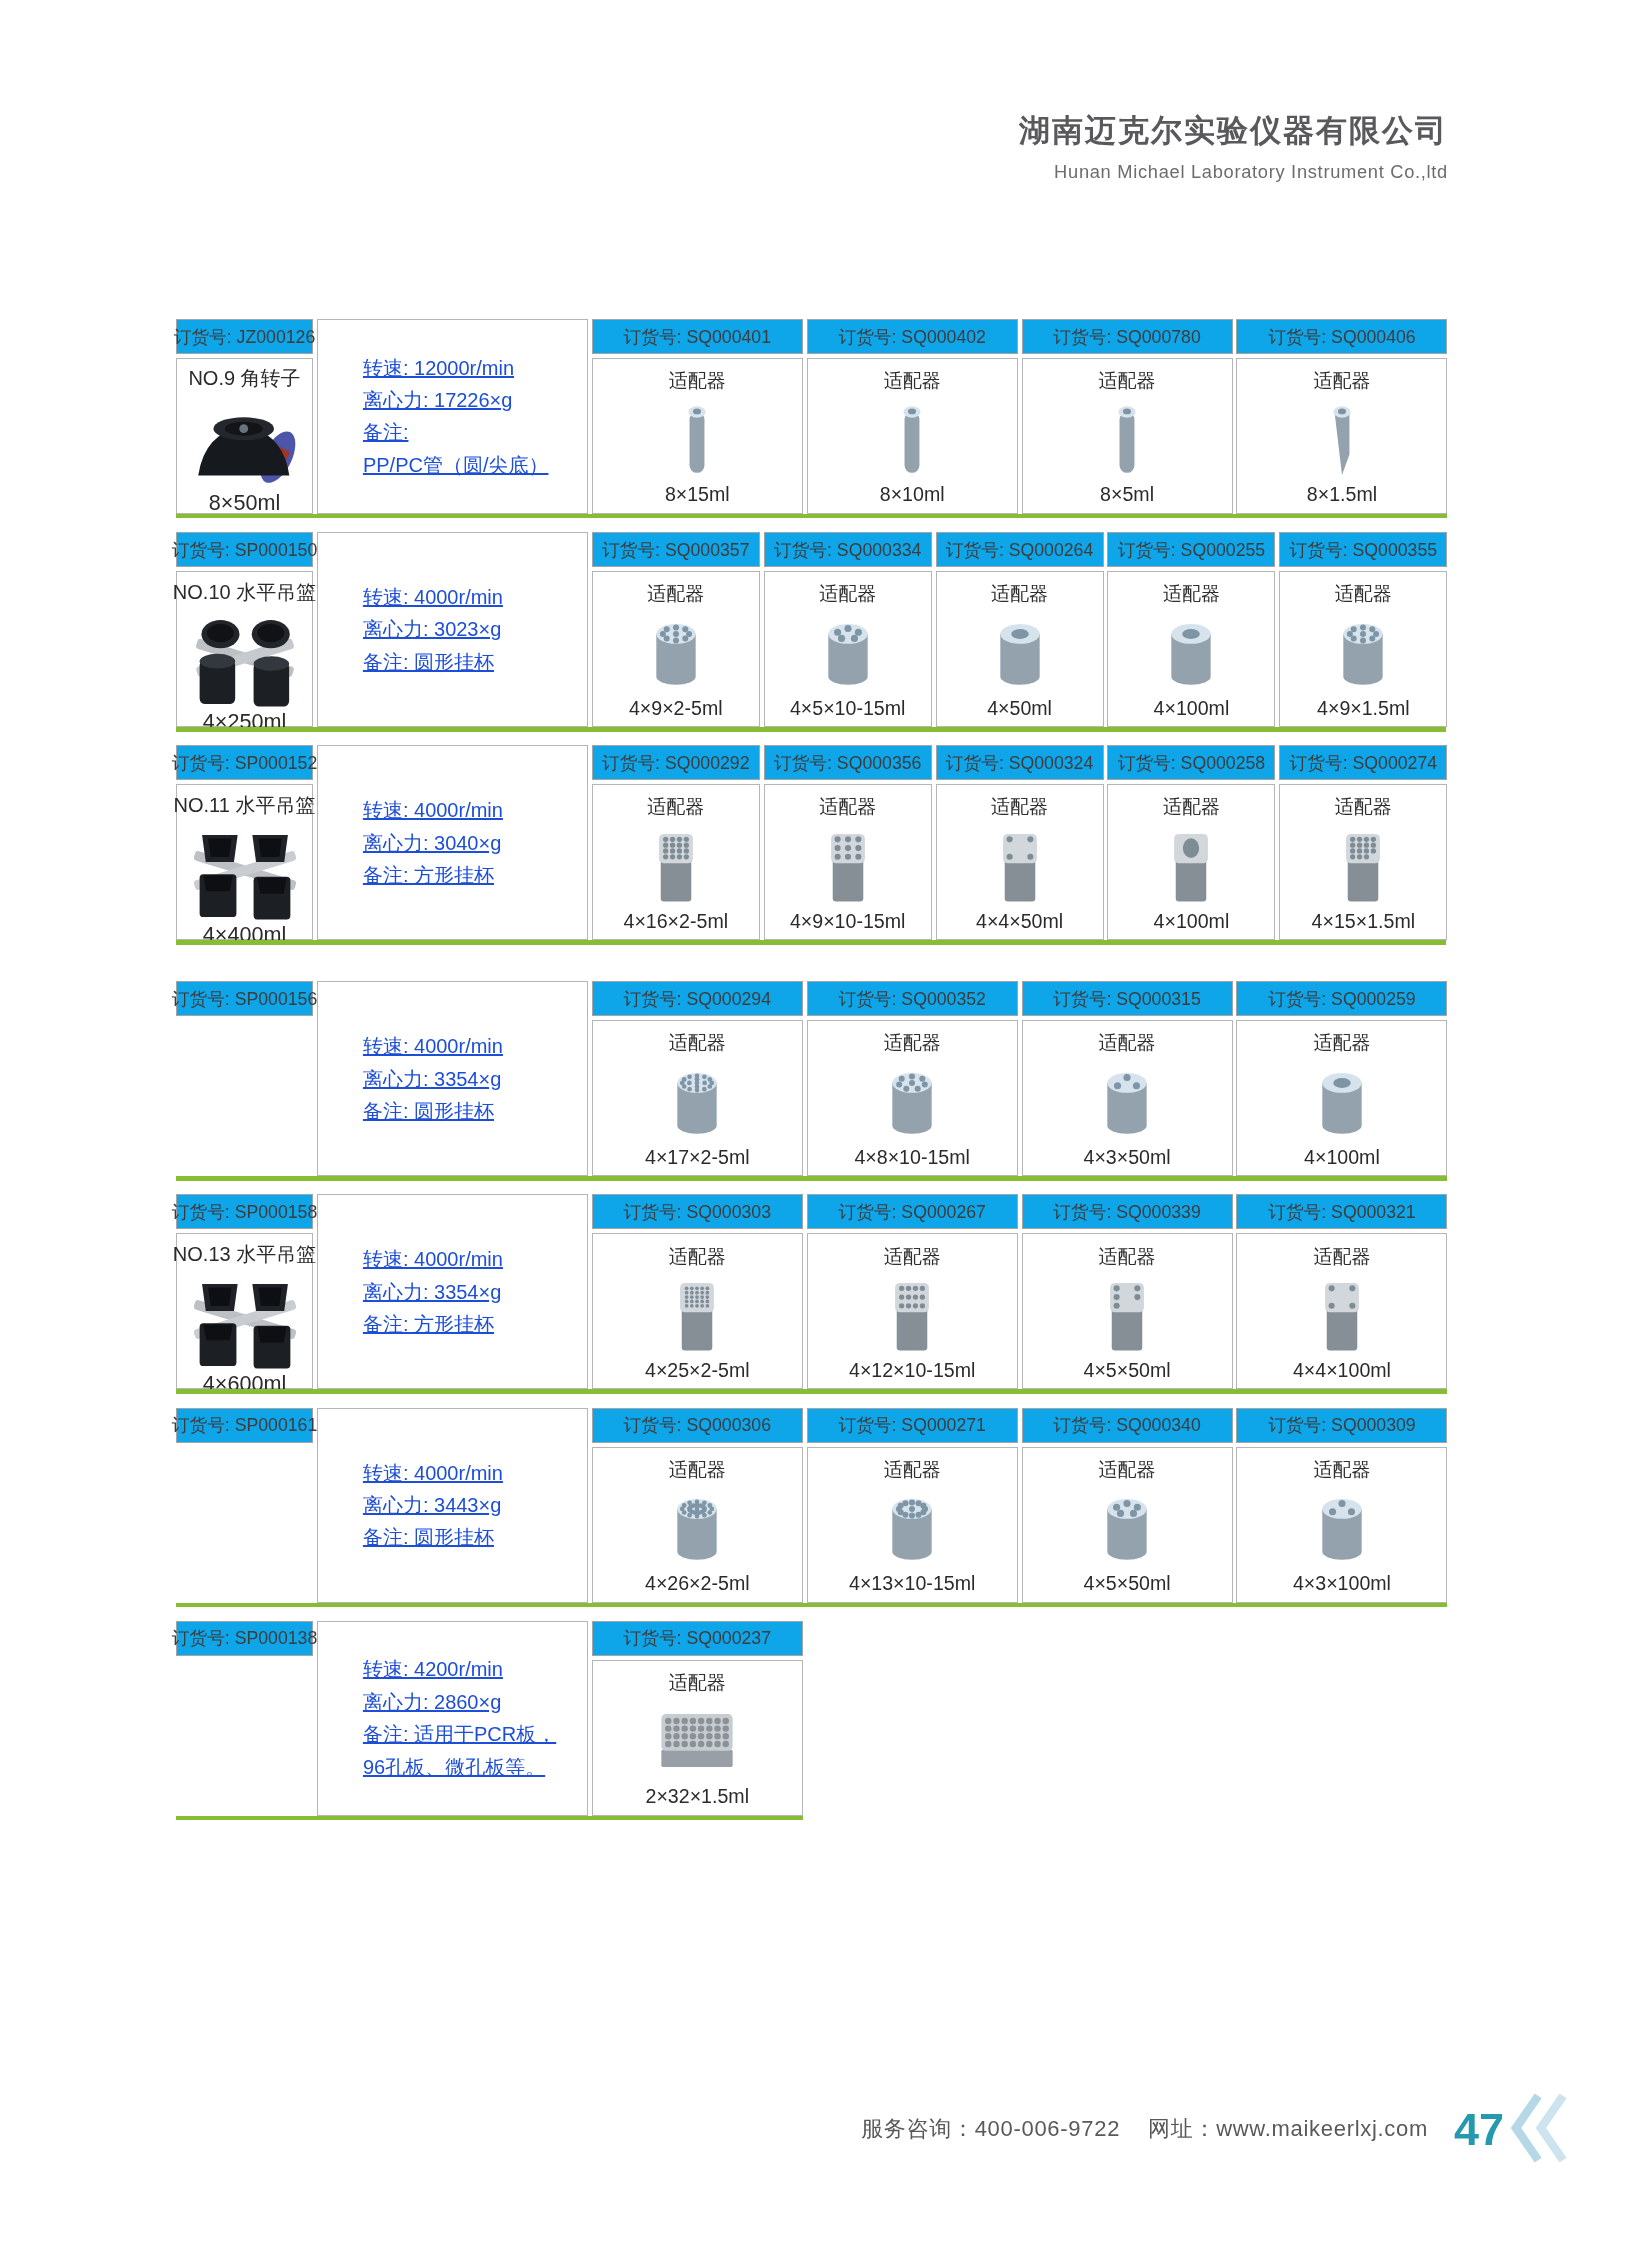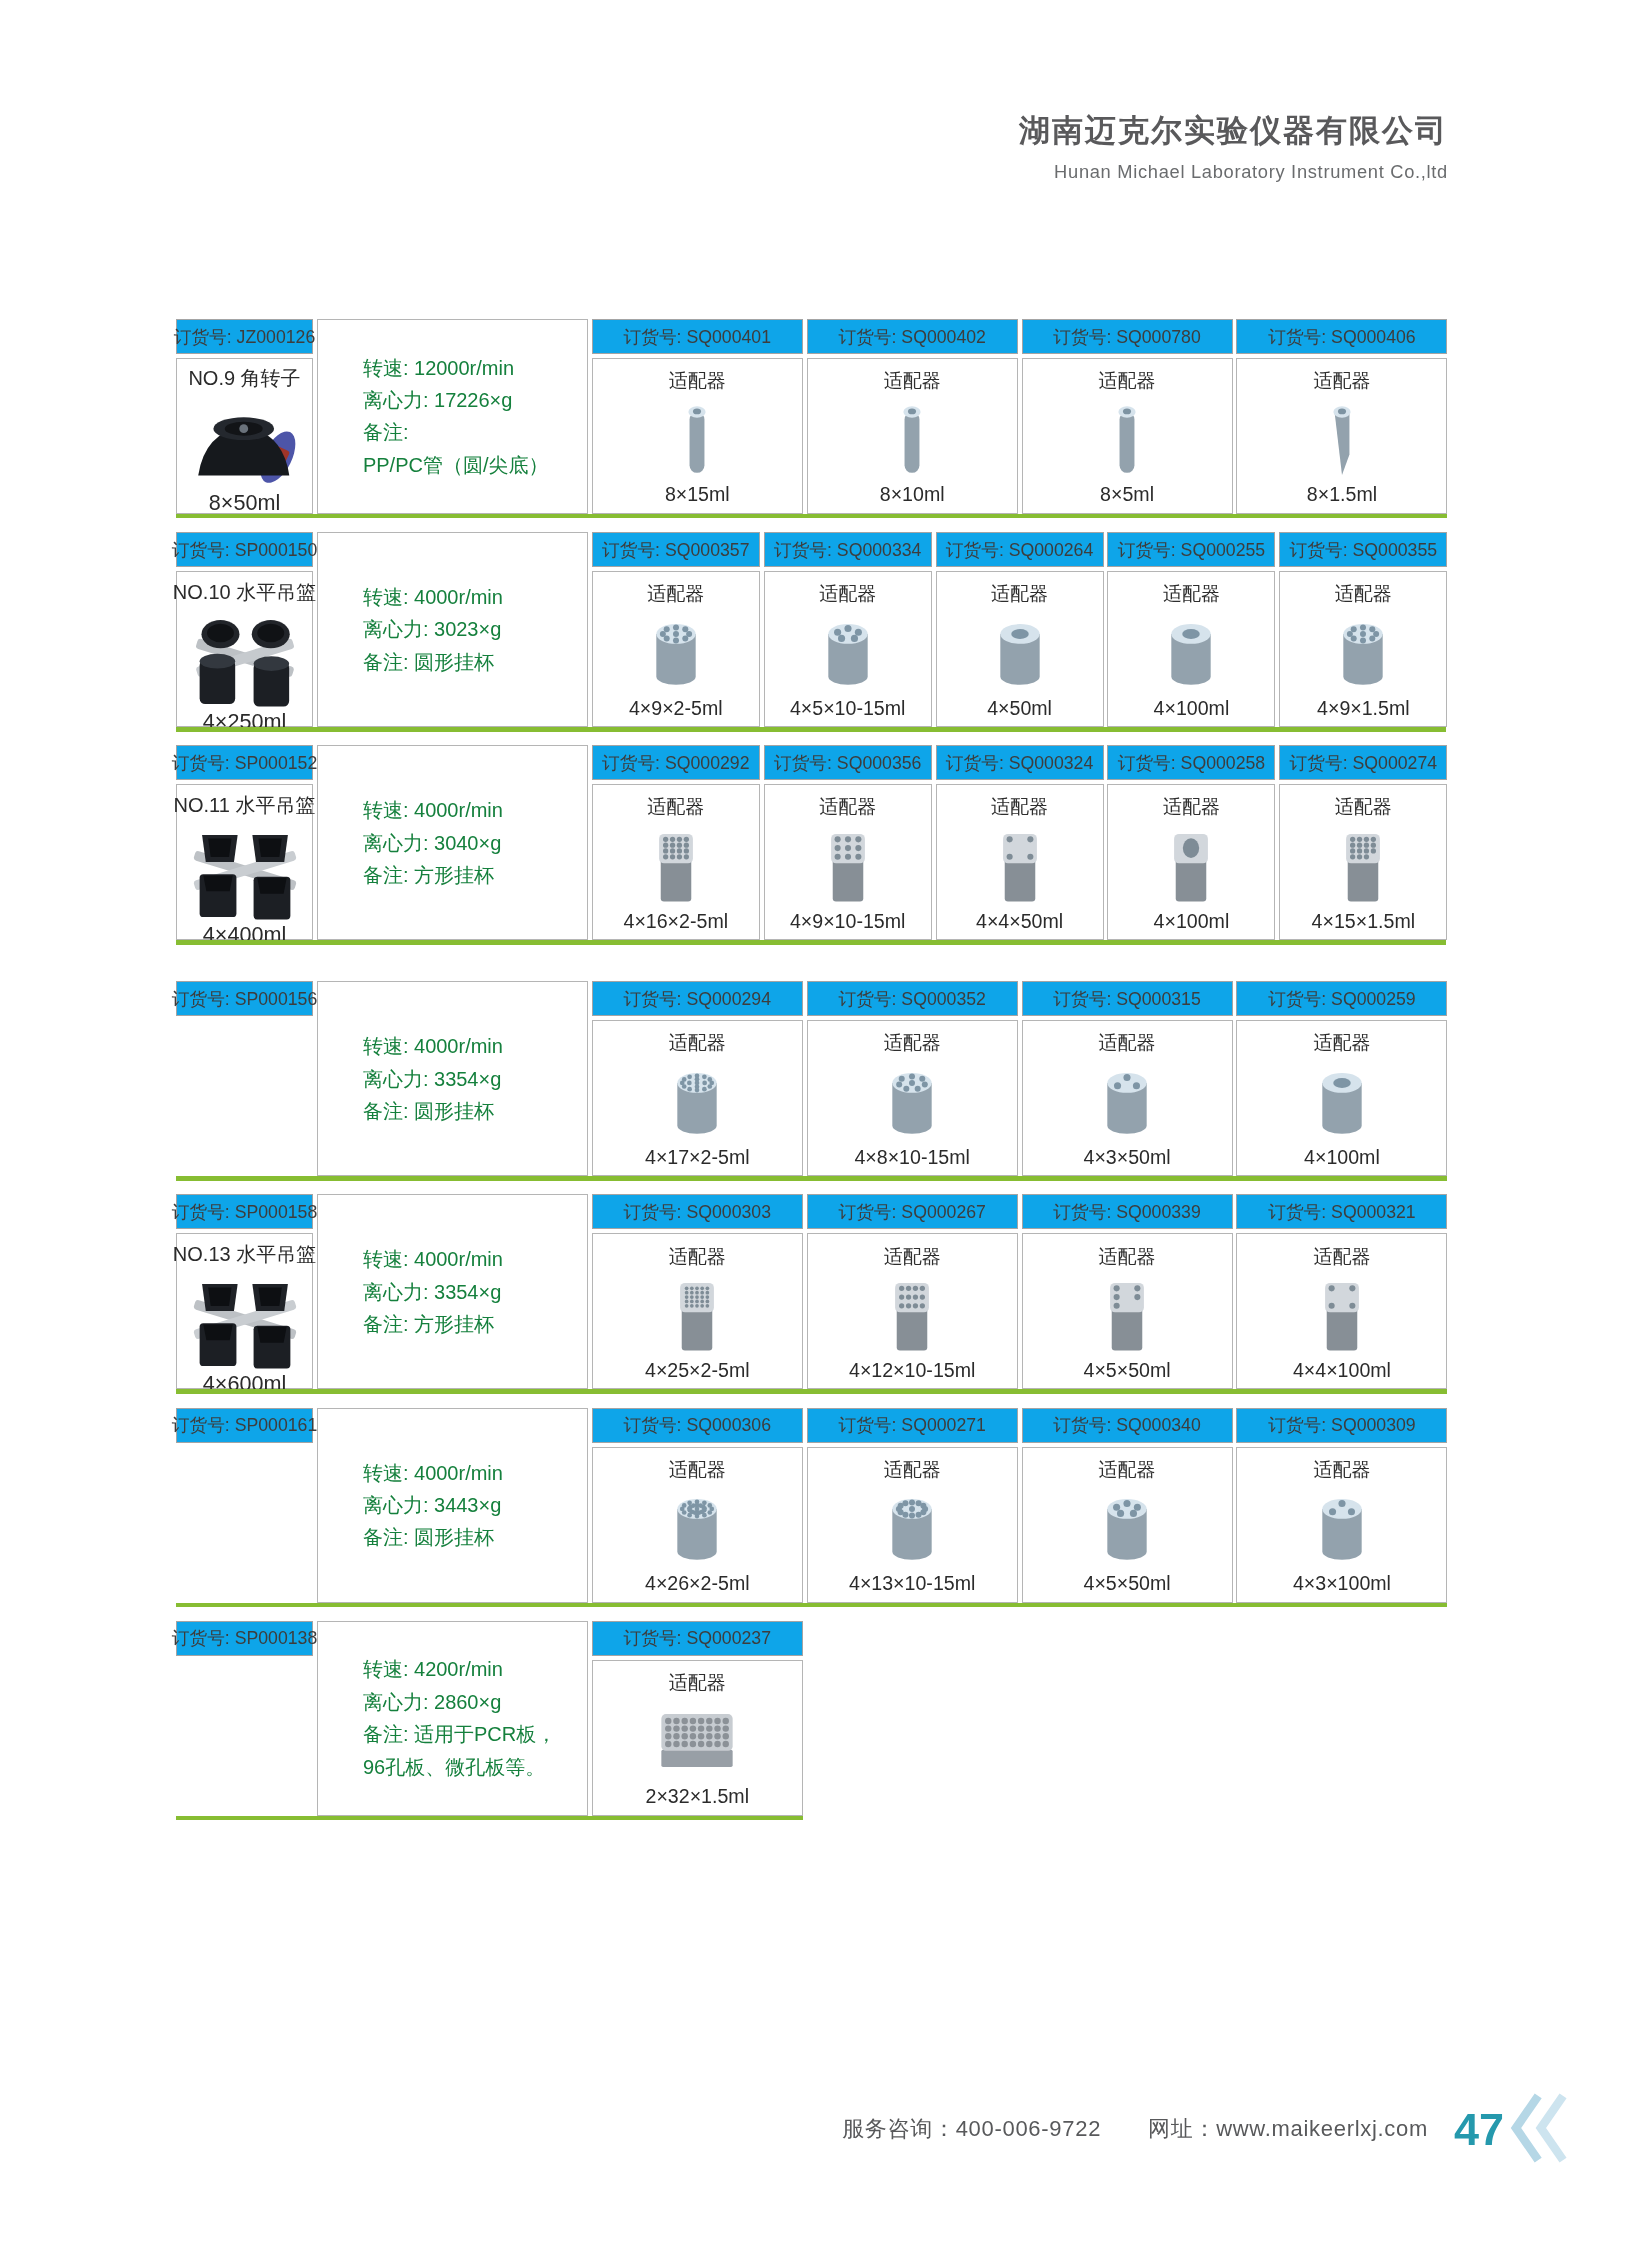--- a/index.html
+++ b/index.html
@@ -23,30 +23,30 @@
   }
   .bodycell{border:1.3px solid #b5b5b5;grid-row:2;}
   .leftbody{display:flex;flex-direction:column;align-items:center;justify-content:space-between;padding:6.5px 2.6px 5.2px;}
   .pname{font-size:20px;color:#2b2b2b;white-space:nowrap;}
   .pcap{font-size:21.6px;color:#2b2b2b;}
   .specs{
     grid-row:1 / span 2;border:1.3px solid #b5b5b5;
     display:flex;flex-direction:column;justify-content:center;
     padding-left:45px;padding-right:6.5px;
   }
-  .spec-line{font-size:20px;line-height:1.62;color:#15803d;}
+  .spec-line{font-size:20px;line-height:1.62;color:#1d4ed8;text-decoration:underline;}
   .adbody{display:flex;flex-direction:column;align-items:center;justify-content:space-between;padding:9.2px 2.6px 6.5px;}
   .ad-label{font-size:19px;color:#2e2e2e;}
   .ad-cap{font-size:19.6px;color:#2b2b2b;white-space:nowrap;}
   .greenline{position:absolute;left:0;bottom:-4.6px;width:100%;height:4.6px;}
   .rotor-art,.ad-art{display:flex;align-items:center;justify-content:center;}
   
   .footer{position:absolute;top:2092px;right:77px;display:flex;align-items:center;}
   .f-text{font-size:22px;color:#58595b;letter-spacing:0.7px;}
-  .f-service{margin-right:47px;}
+  .f-service{margin-right:28px;}
   .f-web{margin-right:26px;}
   .f-page{font-size:45px;font-weight:bold;line-height:1;}
   .f-chev{margin-left:3.9px;}
 </style>
 </head>
 <body>
 
 <div class="co-header">
   <div class="co-cn">湖南迈克尔实验仪器有限公司</div>
   <div class="co-en">Hunan Michael Laboratory Instrument Co.,ltd</div>

